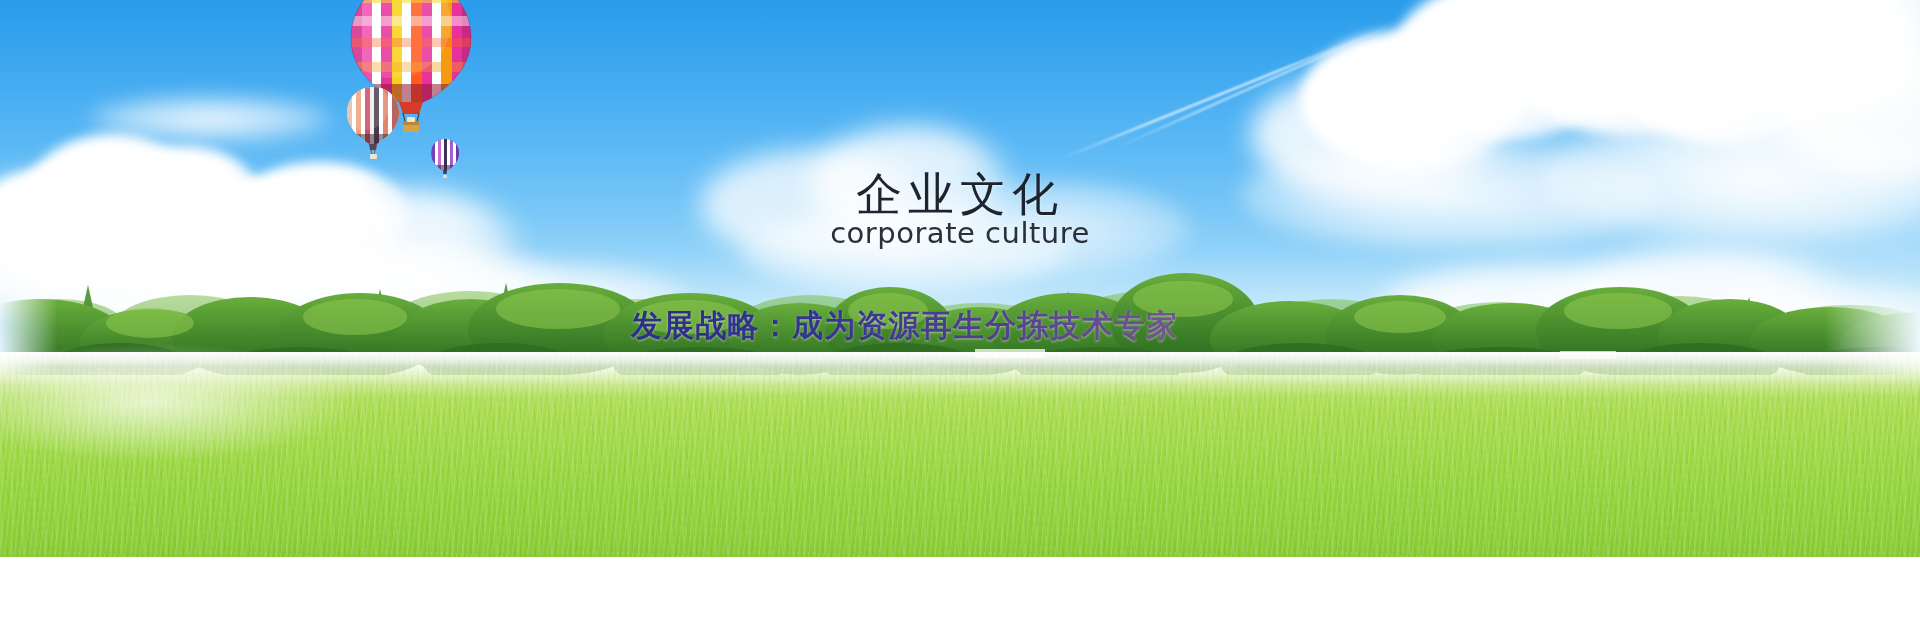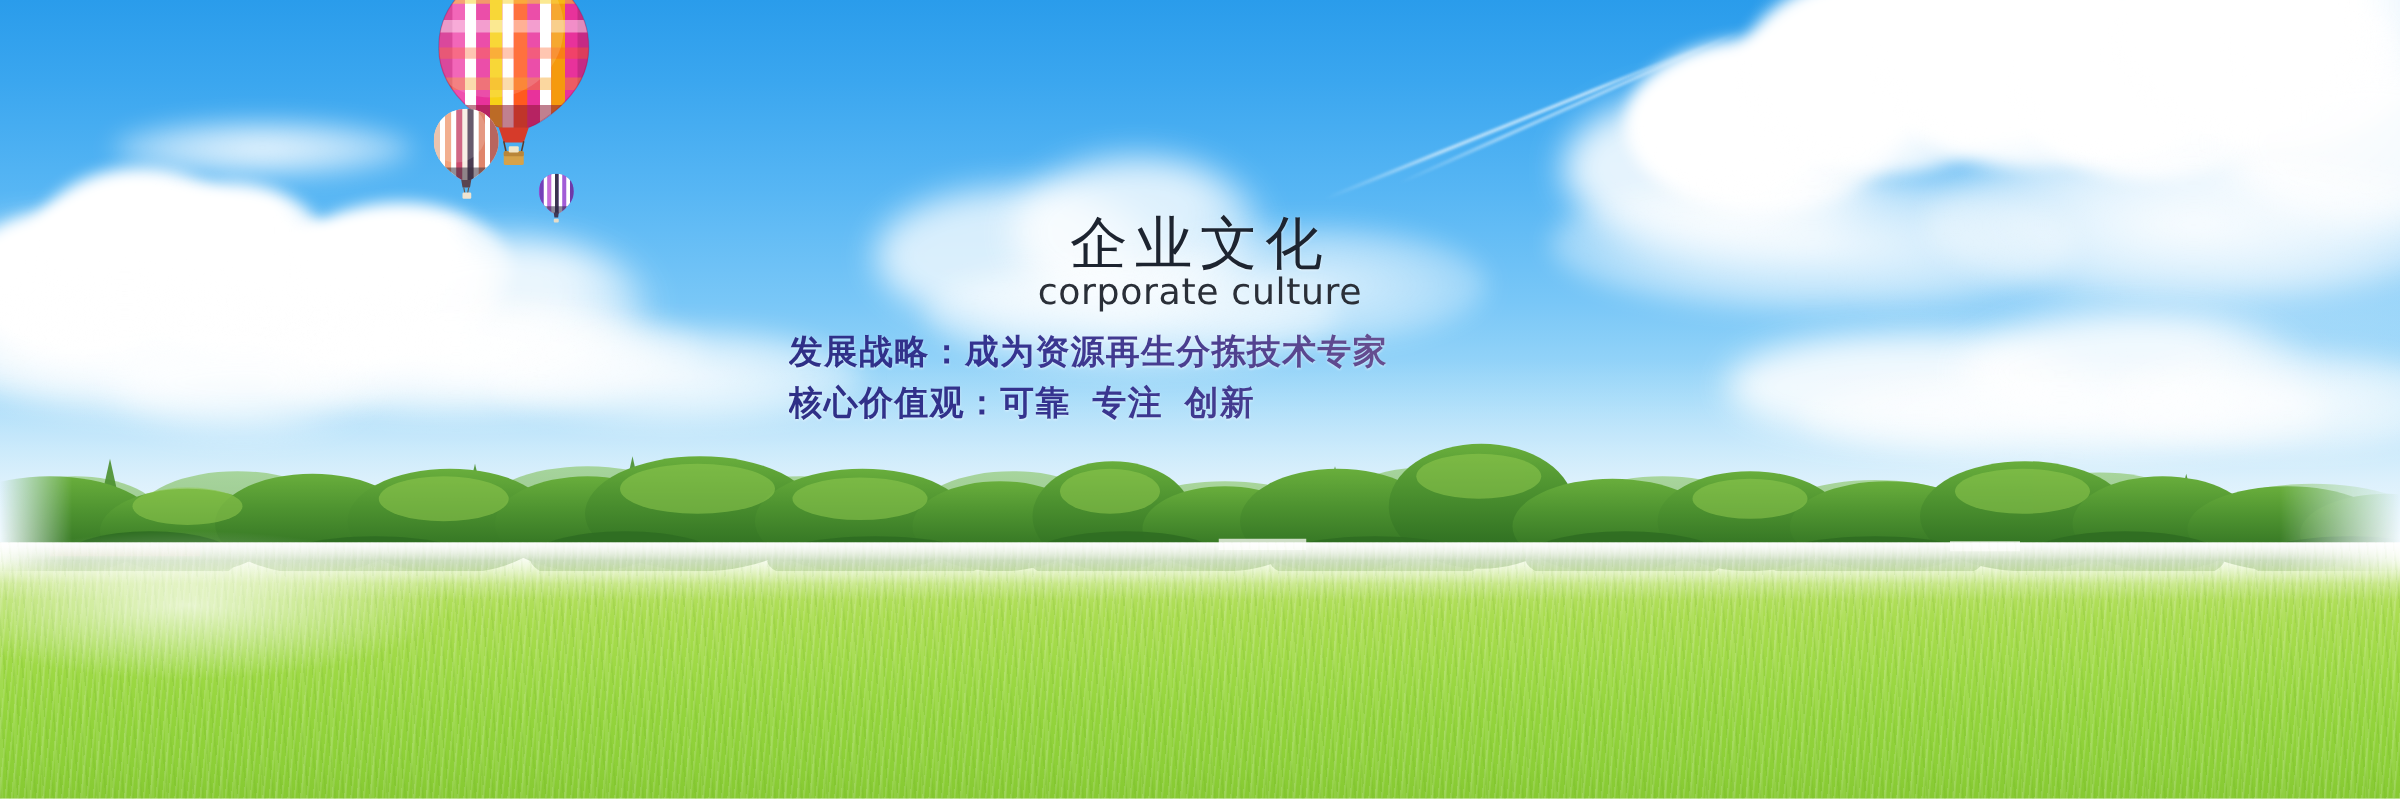--- a/index.html
+++ b/index.html
@@ -7,21 +7,21 @@
   html,body{
     width:1920px; height:639px;
     overflow:hidden;
     font-family:"Liberation Sans","DejaVu Sans",sans-serif;
     background:#fff;
   }
 
   
   #banner{
     position:relative;
-    width:1920px; height:639px;
+    width:1920px; height:557px;
     overflow:hidden;
   }
 
   
   .sky{
     position:absolute; inset:0;
     background:
       linear-gradient(180deg,
         #2a9ceb 0%,
         #3aa6ef 10%,
@@ -159,31 +159,32 @@
     font-family:"DejaVu Sans","Liberation Sans",sans-serif;
   }
 
   .lines{
     position:absolute;
     left:631px;
     top:264px;
     width:1200px;
   }
   .line{
-    font-size:27px;
+    font-size:31px;
     line-height:41px;
     font-weight:700;
     letter-spacing:1.2px;
     white-space:nowrap;
-    font-family:Liberation Mono, monospace;
+    font-family:Liberation Serif, serif;
     background-clip:text;
     -webkit-background-clip:text;
     color:transparent;
     -webkit-text-fill-color:transparent;
     filter:drop-shadow(0 1px 1px rgba(255,255,255,.5));
+    margin-top:41px;
   }
   .line-1{
     background-image:linear-gradient(90deg,
       #2e2f86 0%, #343391 14%, #50418f 30%,
       #7a5a90 48%, #a87a8c 62%, #d4927f 76%,
       #ea9b82 88%, #f0a58e 100%);
   }
   .line-2{
     background-image:linear-gradient(90deg,
       #2e2f86 0%, #35338f 18%, #4c4090 36%,
@@ -487,17 +488,16 @@
 
   <div class="content">
 
     <div class="title-wrap">
       <div class="title-cn">企业文化</div>
       <div class="title-en">corporate culture</div>
     </div>
 
     <div class="lines">
       <div class="line line-1">发展战略：成为资源再生分拣技术专家</div>
-      <div class="line line-2">核心价值观：可靠 专注 创新</div>
     </div>
 
   </div>
 </div>
 
 </body></html>

